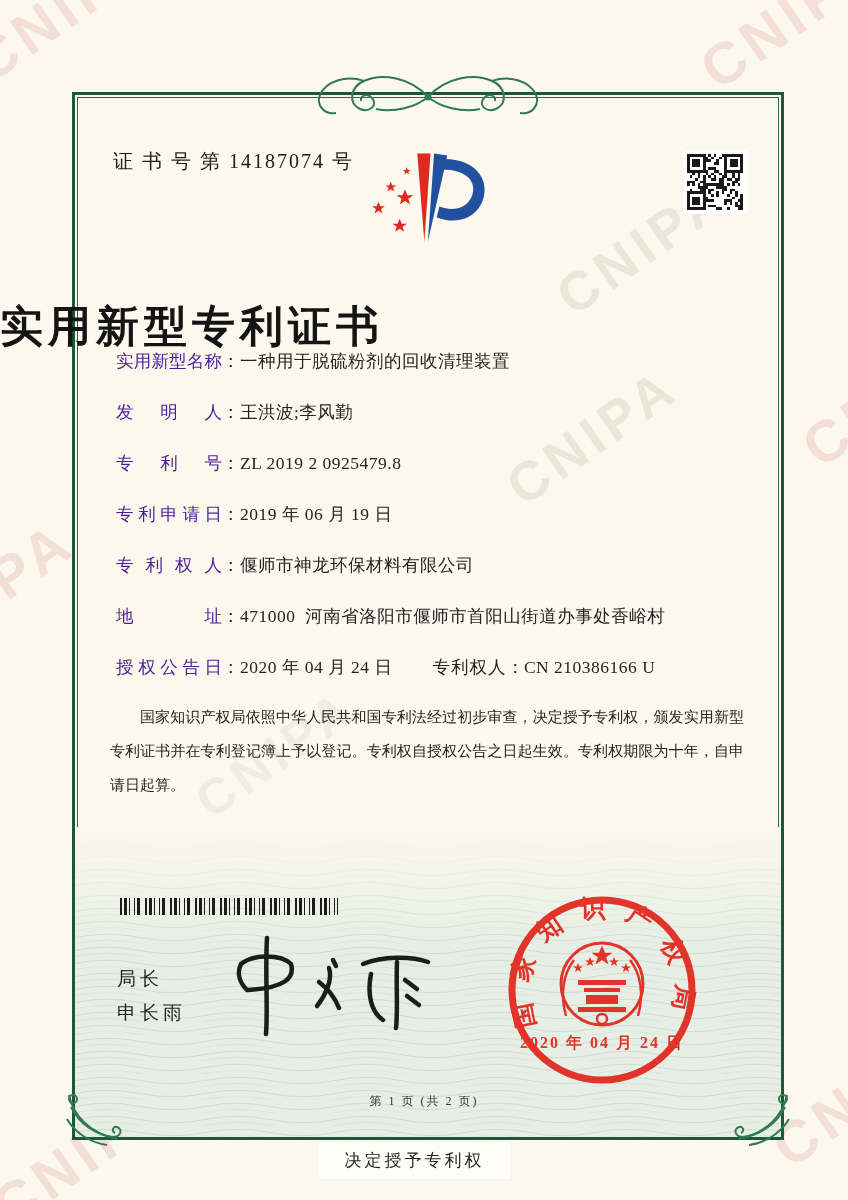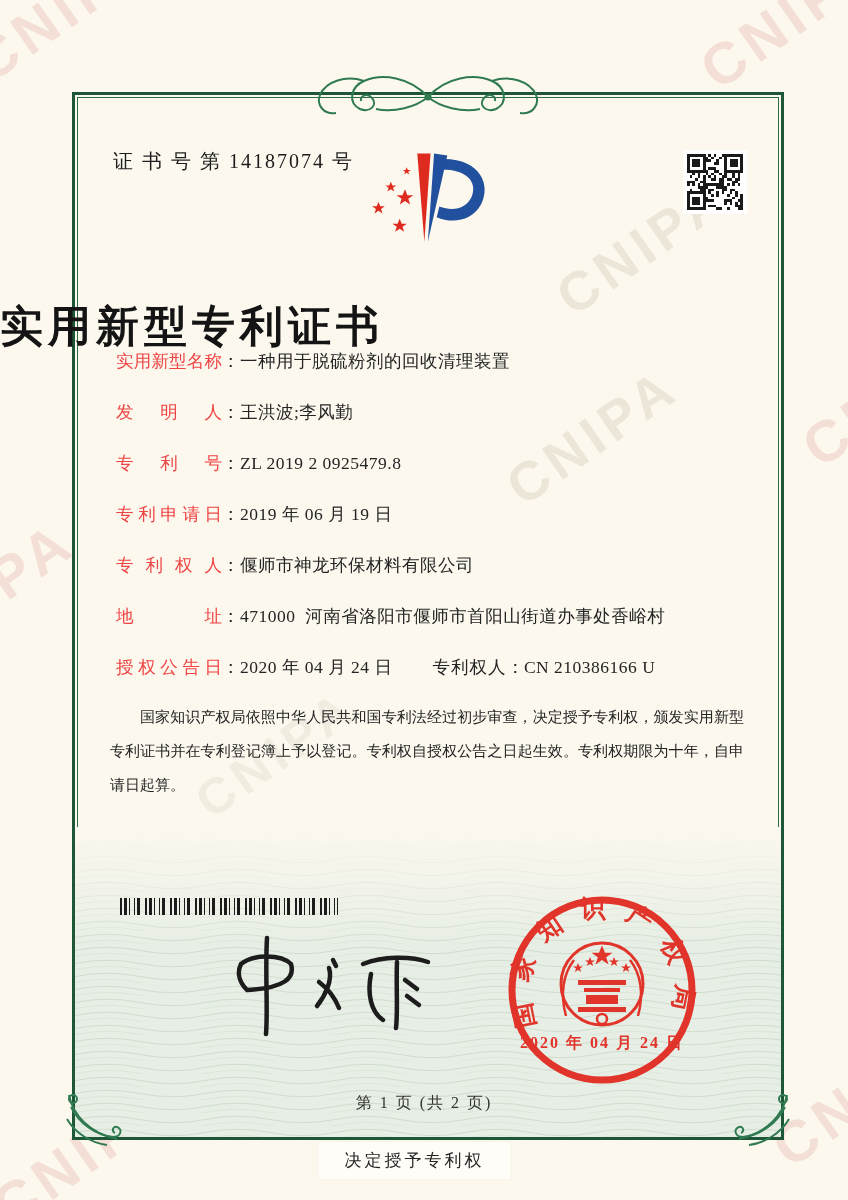--- a/index.html
+++ b/index.html
@@ -65,21 +65,21 @@
     position:absolute; left:0; right:0; top:250px;
     text-align:left; font-size:43px; font-weight:bold;
     letter-spacing:5px; color:#141414;margin-top:48px;
   }
 
   
   .fields { position:absolute; left:116px; top:349px; width:640px; }
   .frow { height:51px; font-size:17.5px; color:#242424; white-space:pre-wrap; }
   .flabel {
     display:inline-block; width:106px; text-align:justify; text-align-last:justify;
-    vertical-align:top; color:#ef4444;
+    vertical-align:top; color:#4c1d95;
   }
   .fcolon { display:inline-block; width:18px; }
   .fvalue { letter-spacing:0.5px;text-align:center; }
   .fextra { margin-left:40px; }
   .fextra .flabel2 { letter-spacing:1px; }
 
   
   .body-text {
     position:absolute; left:110px; top:700px; width:634px;
     font-size:15px; line-height:34px; text-align:justify; color:#242424;
@@ -102,21 +102,21 @@
   .sig-labels { position:absolute; left:117px; top:966px; font-size:19px; color:#1f1f1f; }
   .sig-labels .line { letter-spacing:4px; height:34px; }
   .sig-script { position:absolute; left:225px; top:930px; }
 
   
   .seal { position:absolute; left:502px; top:890px; width:200px; height:200px; z-index:5; }
 
   
   .page-info {
     position:absolute; left:0; right:0; top:1093px; text-align:center;
-    font-size:16px; letter-spacing:2px; color:#333; z-index:4;
+    font-size:12px; letter-spacing:2px; color:#333; z-index:4;
   }
   .continuation {
     position:absolute; left:50%; top:1142px; transform:translateX(-55%);
     background:#fffdf8; padding:7px 26px; font-size:17px; letter-spacing:3px;
     color:#242424; box-shadow:0 0 0 1px rgba(0,0,0,0.02); z-index:6;
   }
 </style>
 </head>
 <body>
 
@@ -659,20 +659,24 @@
     <div class="frow"><span class="flabel">地址</span><span class="fcolon">：</span><span class="fvalue">471000  河南省洛阳市偃师市首阳山街道办事处香峪村</span></div>
     <div class="frow"><span class="flabel">授权公告日</span><span class="fcolon">：</span><span class="fvalue">2020 年 04 月 24 日</span><span class="fextra"><span class="flabel2">专利权人</span><span>：</span><span class="fvalue">CN 210386166 U</span></span></div>
   </div>
 
   <div class="body-text">
     <p>国家知识产权局依照中华人民共和国专利法经过初步审查，决定授予专利权，颁发实用新型专利证书并在专利登记簿上予以登记。专利权自授权公告之日起生效。专利权期限为十年，自申请日起算。</p>
   </div>
 
   <div class="barcode"></div>
 
+  <div class="sig-labels">
+    <div class="line">局长</div>
+    <div class="line">申长雨</div>
+  </div>
 
   <div class="sig-script">
     <svg width="215" height="115" viewBox="0 0 215 115">
       <g fill="none" stroke="#1c1c1c" stroke-width="4.5" stroke-linecap="round">
 
         <path d="M42,8 C40,40 43,80 41,104"></path>
         <path d="M16,34 C28,24 56,24 66,34 C70,48 60,58 22,60 C12,50 13,40 16,34"></path>
 
         <path d="M104,38 C108,50 100,66 92,76"></path>
         <path d="M94,52 C102,58 110,68 114,78"></path>

